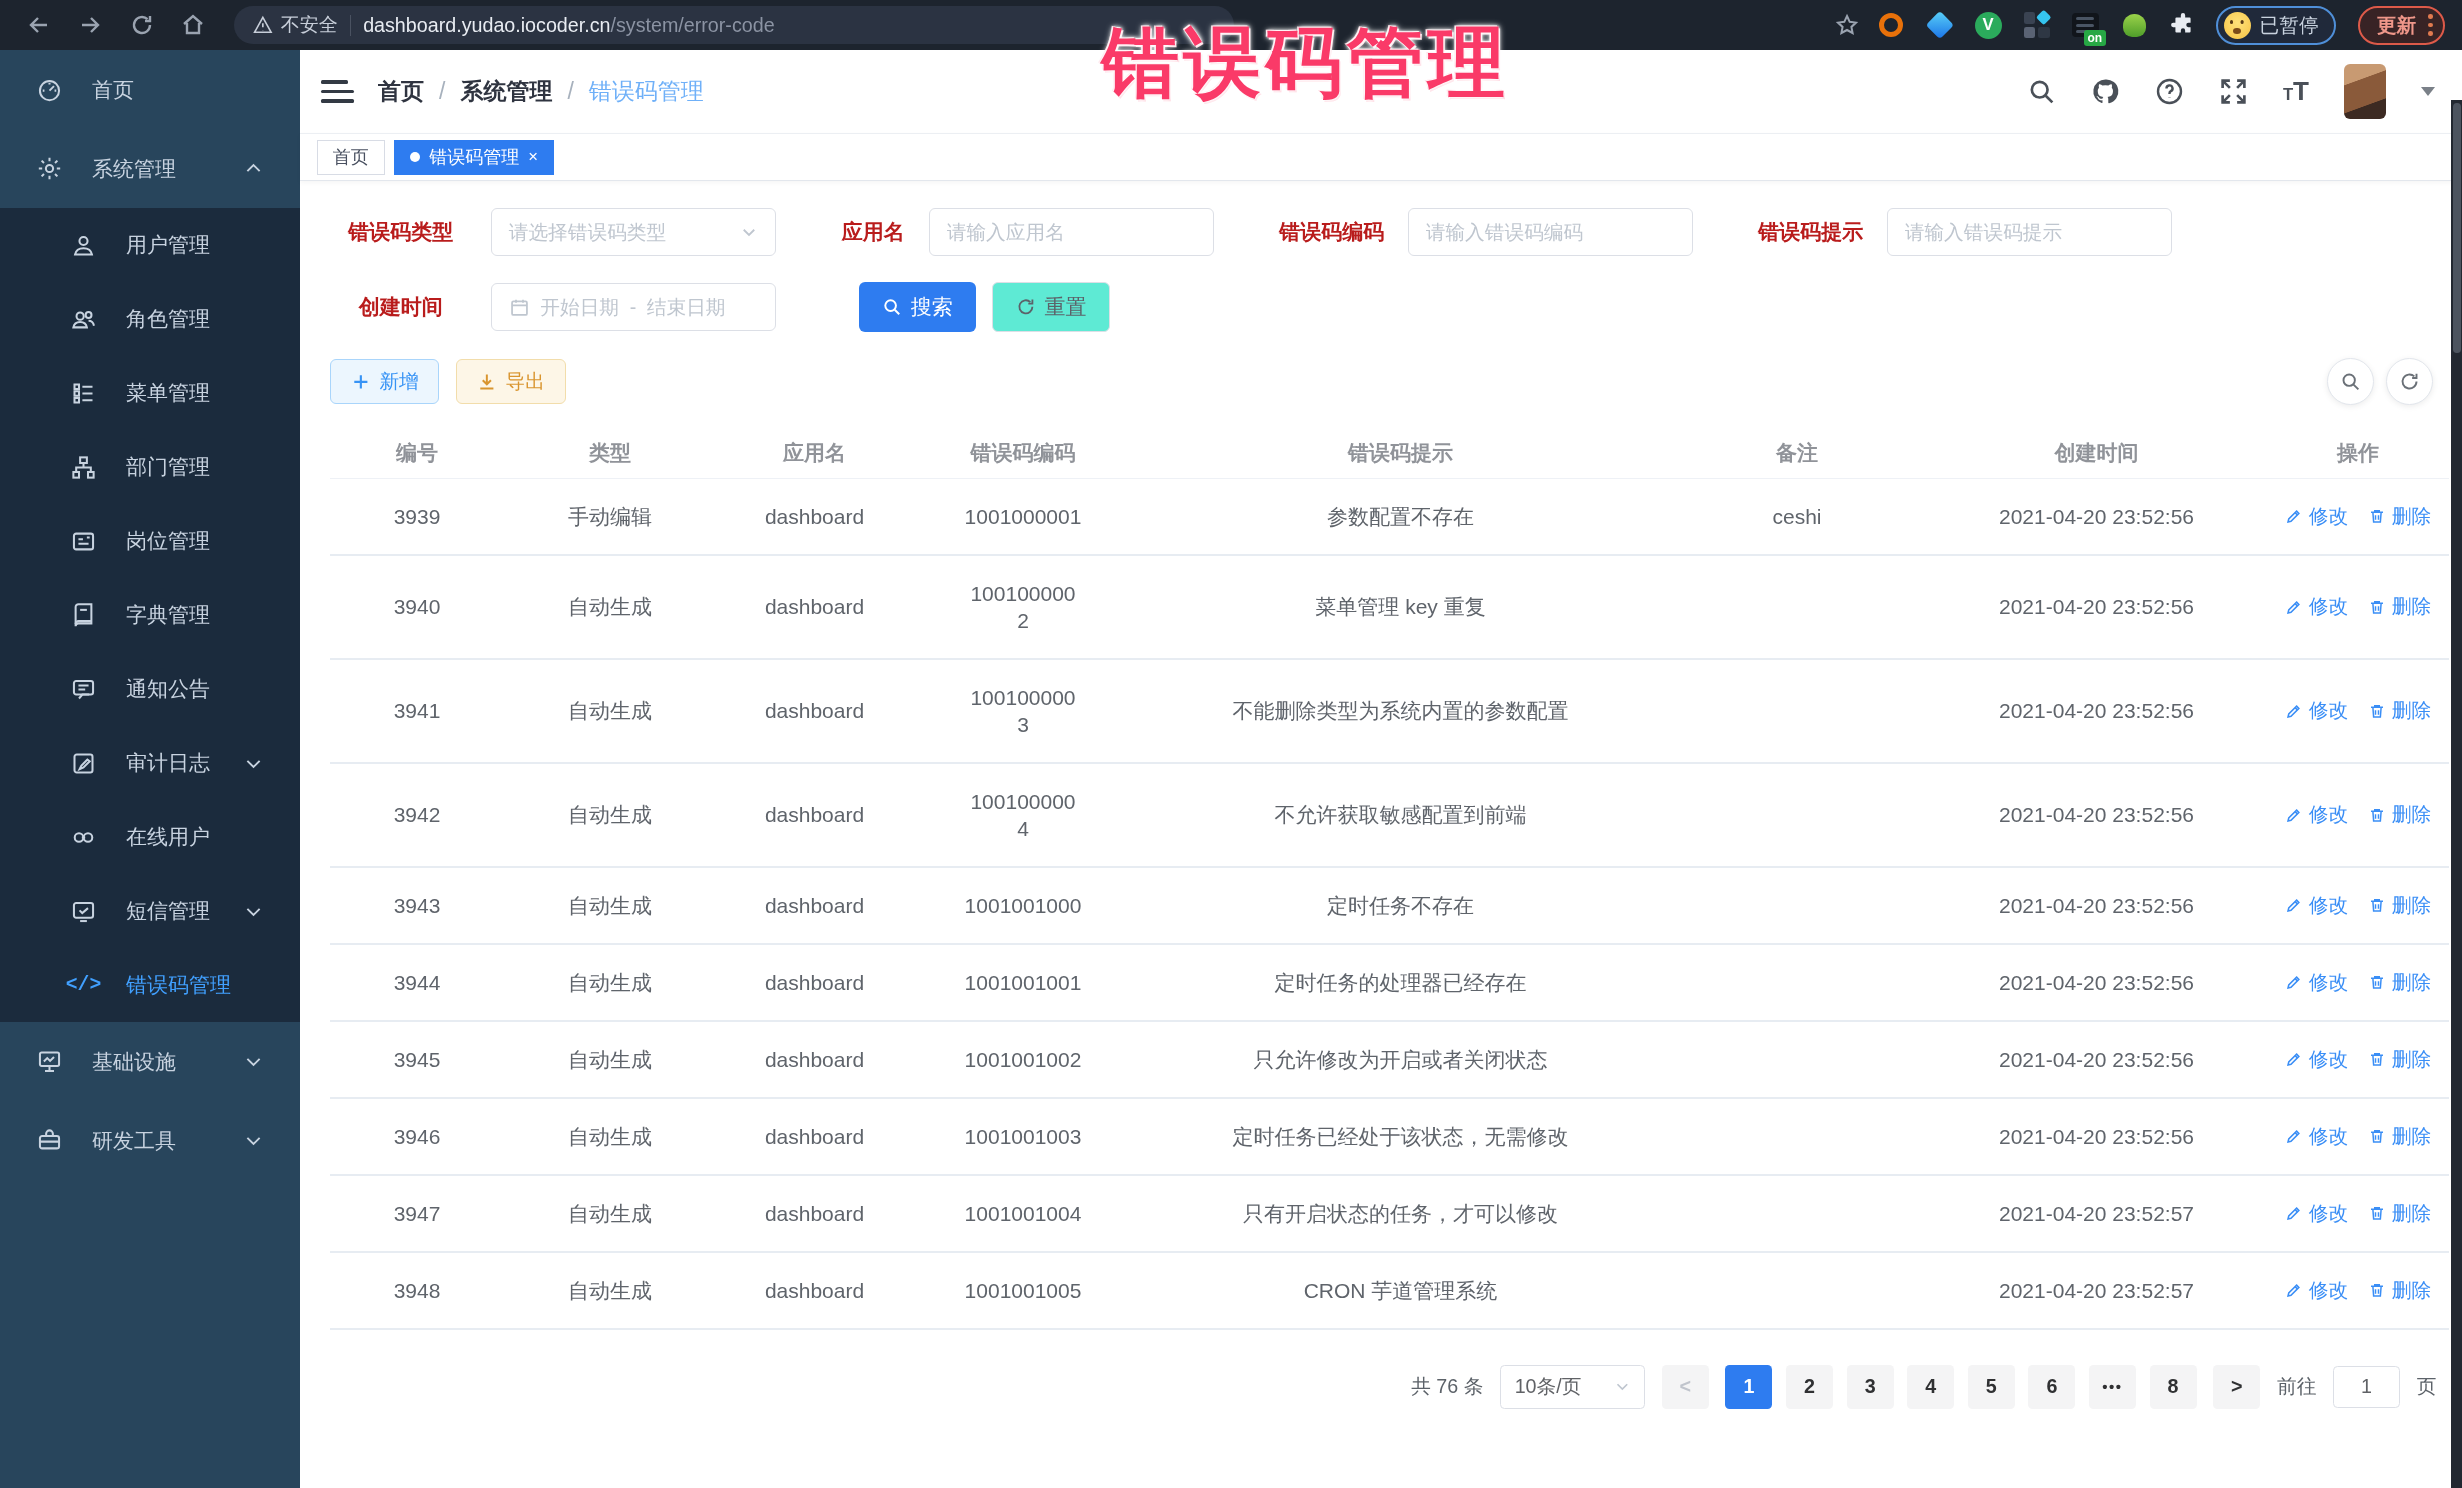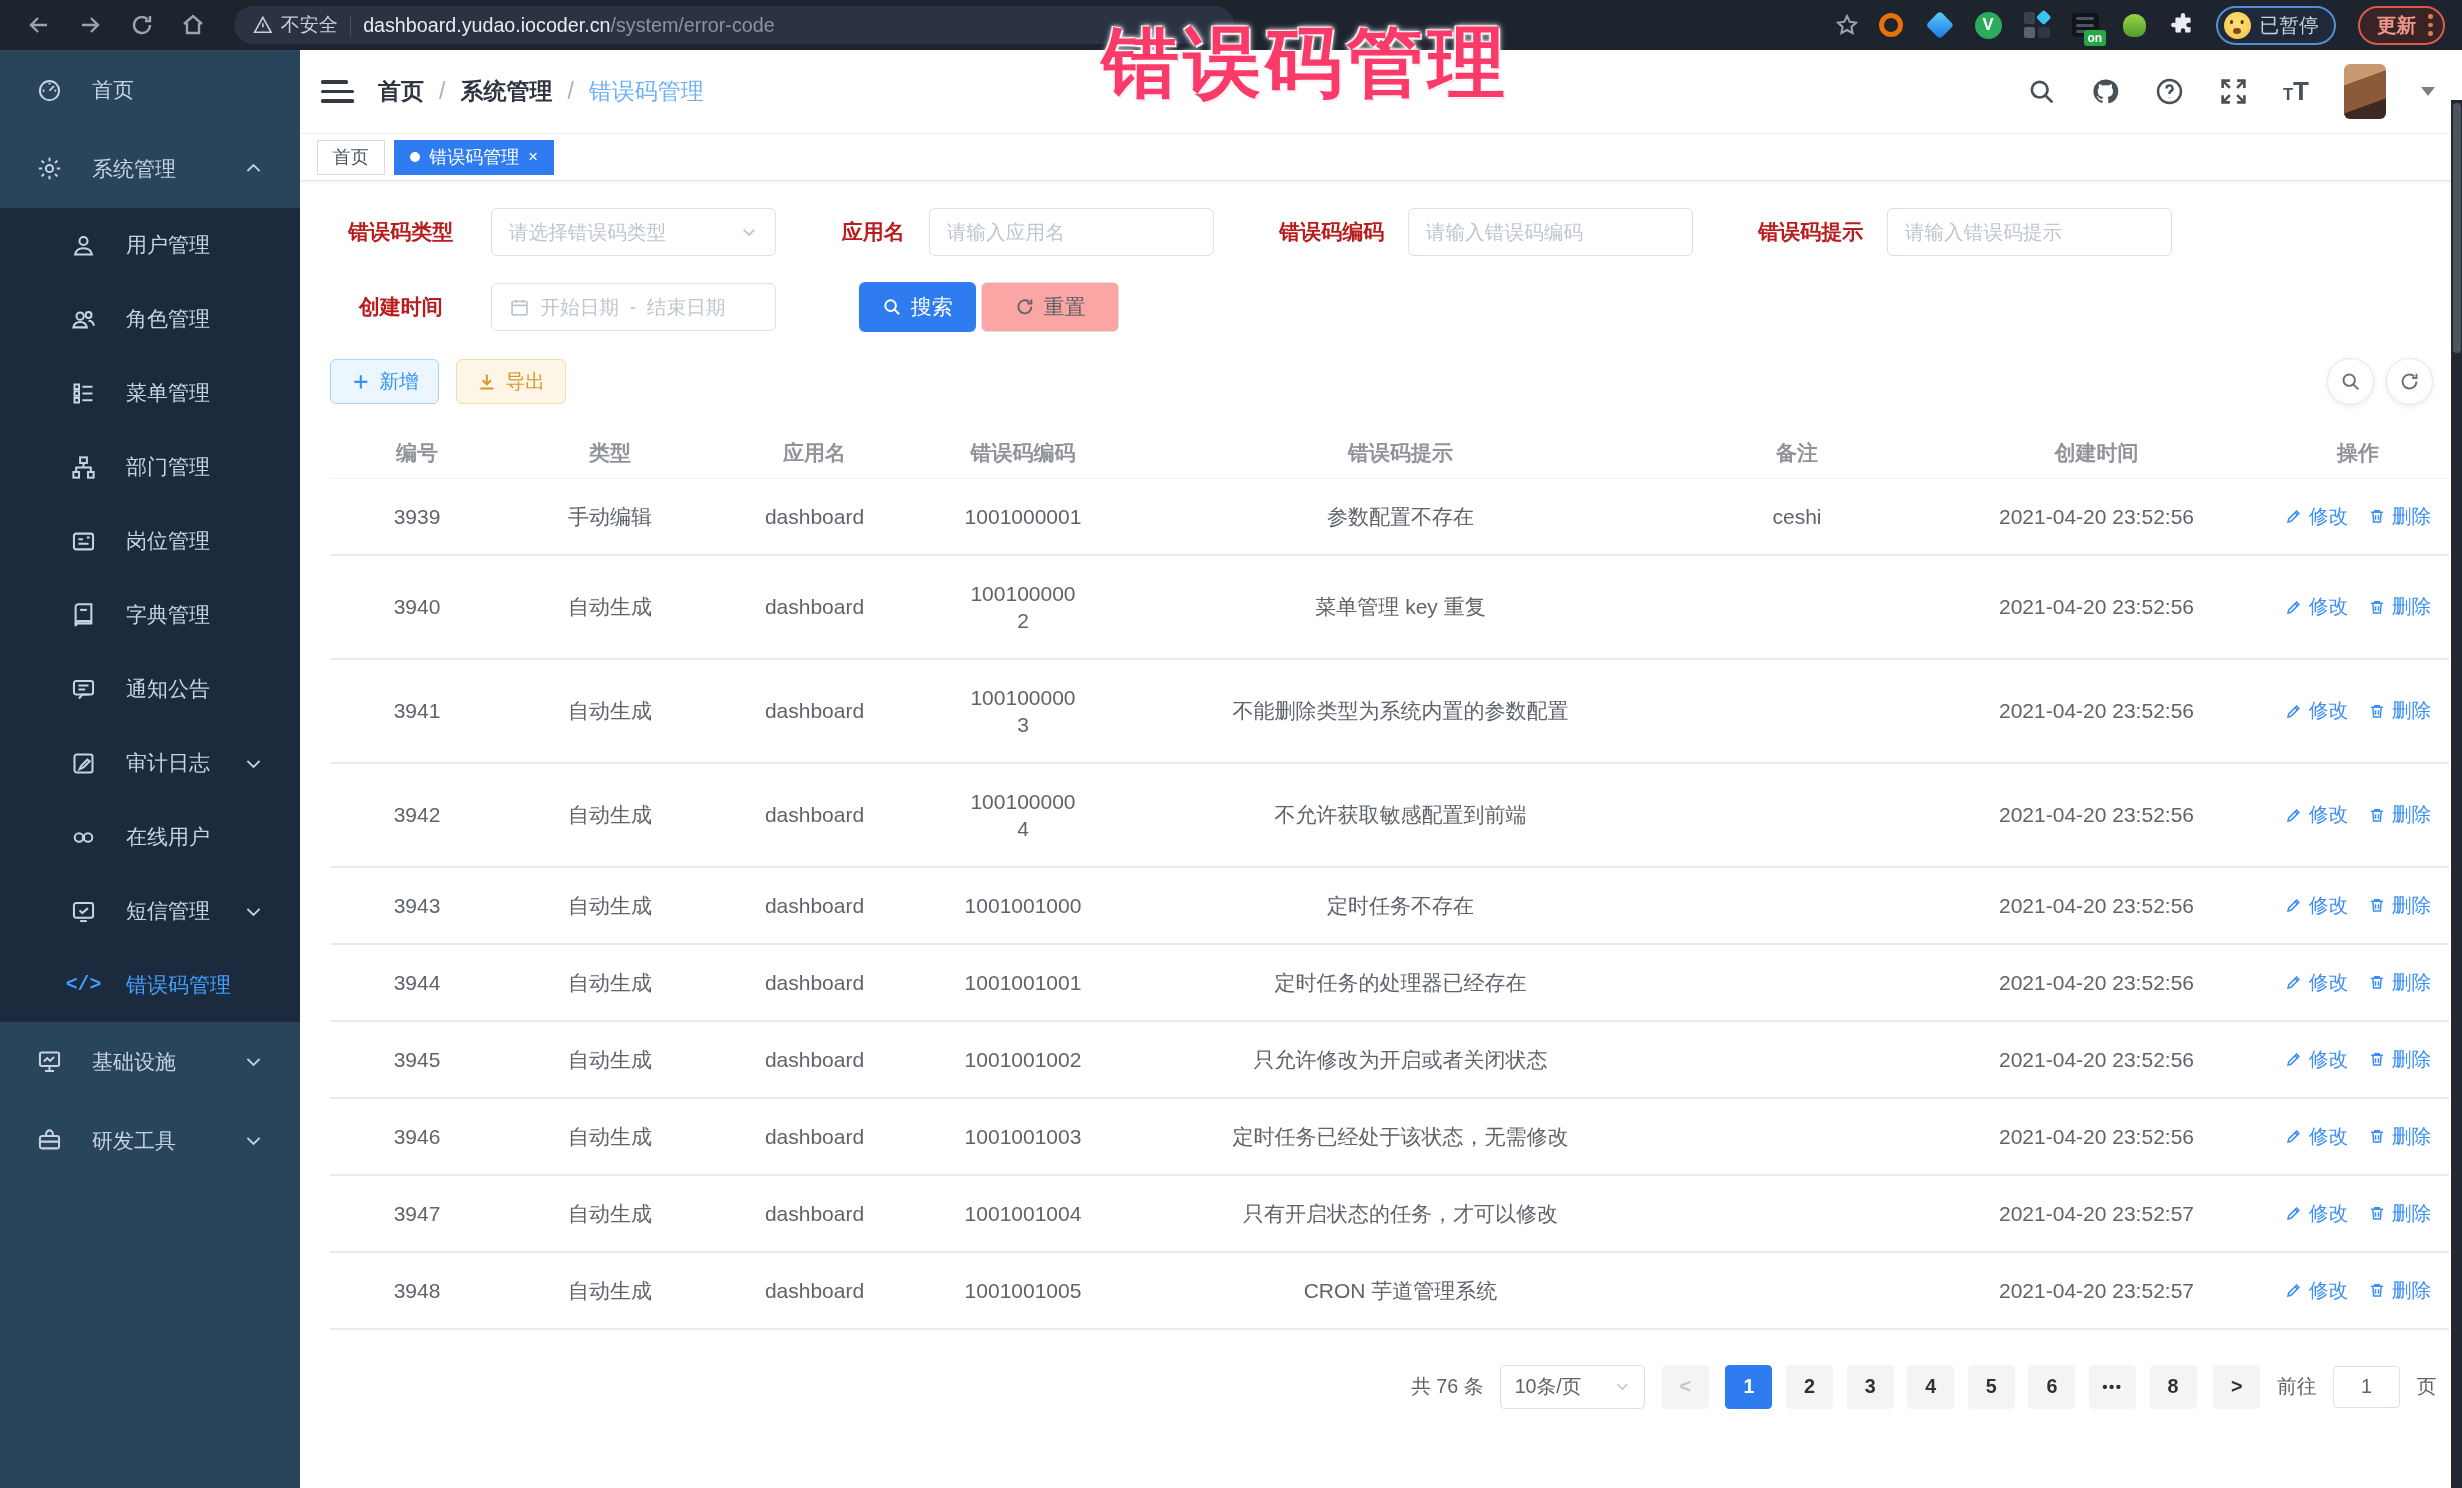--- a/index.html
+++ b/index.html
@@ -103,21 +103,21 @@
   .w375 { width:285px; }
   .select-ph { color:#bfc6cf; font-size:19.7px; flex:1; white-space:nowrap; }
   .ctl .chev { margin-left:7.6px; display:flex; }
   .ctl .chev svg { width:18px; height:18px; }
   .date-range { gap:10.6px; }
   .date-range .ph { color:#bfc6cf; font-size:19.7px; white-space:nowrap; }
   .date-range .cal { color:#bfc6cf; display:flex; } .date-range .cal svg { width:21px; height:21px; }
   .btn { display:inline-flex; align-items:center; justify-content:center; gap:9px; border-radius:6px; font-size:21px; cursor:pointer; white-space:nowrap; }
   .btn svg { width:19.7px; height:19.7px; }
   .btn-search { height:50px; padding:0 23px; background:#2e7cf0; color:#fff; border:none; margin-left:83px; }
-  .btn-reset { height:50px; padding:0 33px; background:#fca5a5; color:#5c6269; border:1.5px solid #dcdfe6; margin-left:5px; }
+  .btn-reset { height:50px; padding:0 23px; background:#5eead4; color:#5c6269; border:1.5px solid #dcdfe6; margin-left:16px; }
   .toolbar-row { display:flex; align-items:center; margin:10.6px 0 0 0; }
   .btn-add { height:45px; padding:0 19.7px; font-size:19.7px; background:#ecf6fe; color:#3793f5; border:1.5px solid #a9d5fb; }
   .btn-export { height:45px; padding:0 19.7px; font-size:19.7px; background:#fdf6e7; color:#d9952f; border:1.5px solid #f2ddab; margin-left:16.7px; }
   .tool-circles { margin-left:auto; display:flex; gap:12px; padding-right:13.6px; }
   .circ { width:47px; height:47px; border-radius:50%; background:#fff; border:1.5px solid #e2e6ec; box-shadow:0 1.5px 6px rgba(0,0,0,.08); display:flex; align-items:center; justify-content:center; color:#6a7077; cursor:pointer; }
   .circ svg { width:21px; height:21px; }
 
   
   table { width:2118px; border-collapse:collapse; margin-top:23px; table-layout:fixed; }
   th { font-size:21px; color:#909399; font-weight:bold; height:50px; border-bottom:1.5px solid #eef1f6; text-align:center; }

